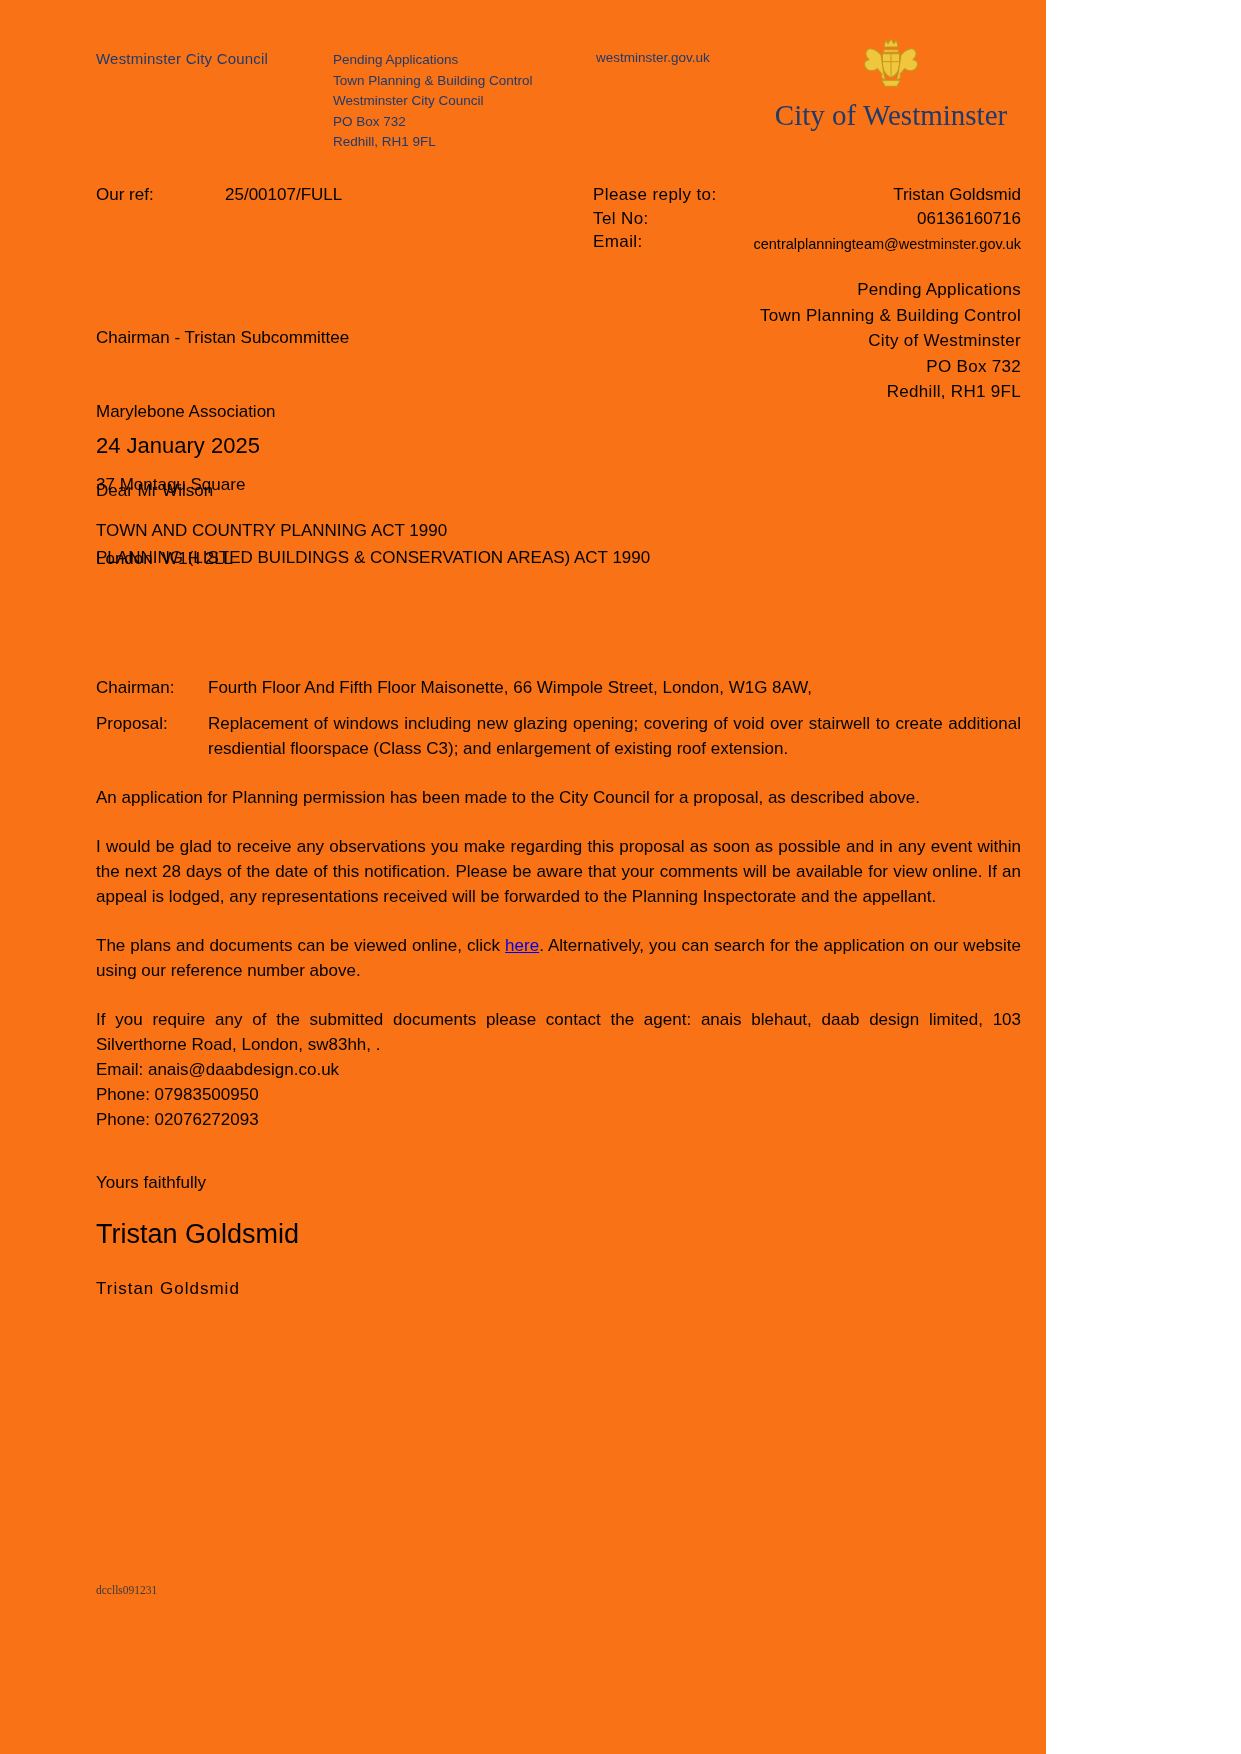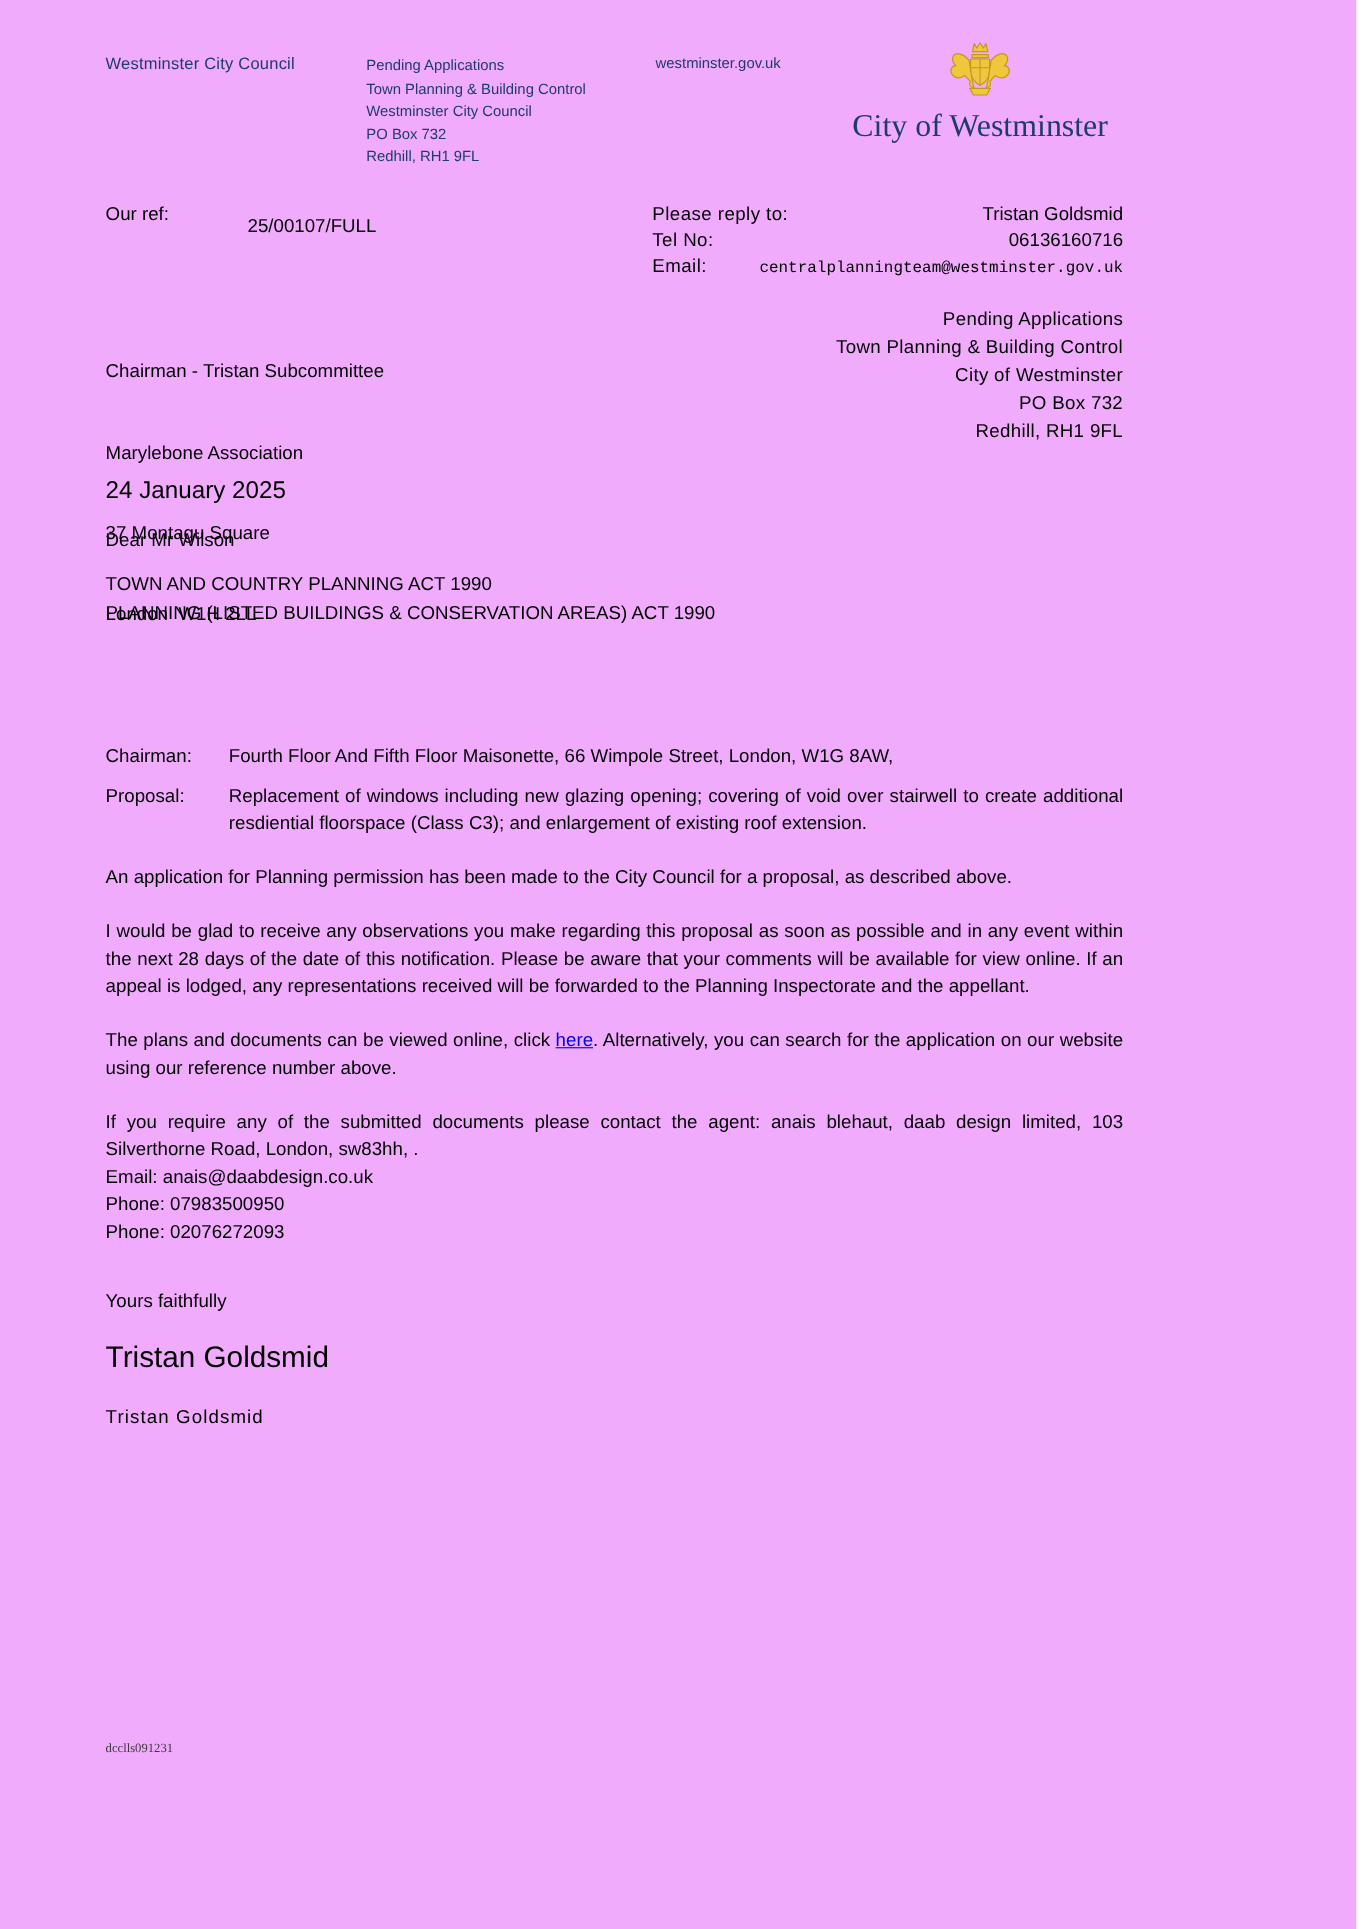--- a/index.html
+++ b/index.html
@@ -1,21 +1,21 @@
 <!DOCTYPE html>
 <html><head>
 <meta charset="utf-8">
 <style>
   * { margin: 0; padding: 0; box-sizing: border-box; }
   html, body { background: #ffffff; }
   .page {
     position: relative;
-    width: 1233px;
+    width: 1046px;
     height: 1754px;
-    background: #f0abfc;
+    background: #f97316;
     font-family: "Liberation Sans", "DejaVu Sans", sans-serif;
     color: #000000;
     overflow: hidden;
   }
 
   
   .org-name {
     position: absolute; left: 96px; top: 50px;
     font-size: 15px; color: #1f3a6b; letter-spacing: 0.2px;
   }
@@ -33,25 +33,25 @@
   }
   .crest { display: block; margin: 0 auto; }
   .logo-text {
     margin-top: 1px;
     font-family: "Liberation Serif", "DejaVu Serif", serif;
     font-size: 29px; color: #1f3a6b; white-space: nowrap;
   }
 
   
   .our-ref-label { position: absolute; left: 96px; top: 185px; font-size: 17px; }
-  .our-ref-value { position: absolute; left: 225px; top: 196px; font-size: 17px; }
+  .our-ref-value { position: absolute; left: 225px; top: 185px; font-size: 17px; }
   .reply-block { position: absolute; left: 593px; top: 183px; width: 428px; font-size: 17px; }
   .reply-row { display: flex; justify-content: space-between; line-height: 23.5px; letter-spacing: 0.4px; }
   .reply-row .val { letter-spacing: 0; text-align: right; }
-  .reply-row .val-small { font-size: 14.5px; letter-spacing: 0; text-align: left; padding-top: 3px; font-family: Liberation Mono, monospace; }
+  .reply-row .val-small { font-size: 14.5px; letter-spacing: 0; text-align: left; padding-top: 3px; }
 
   
   .recipient-block {
     position: absolute; left: 96px; top: 277px;
     font-size: 17px; line-height: 24.5px; white-space: pre-wrap;
   }
   .sender-block {
     position: absolute; left: 593px; top: 277px; width: 428px;
     font-size: 17px; line-height: 25.5px; text-align: right; letter-spacing: 0.3px;
   }

